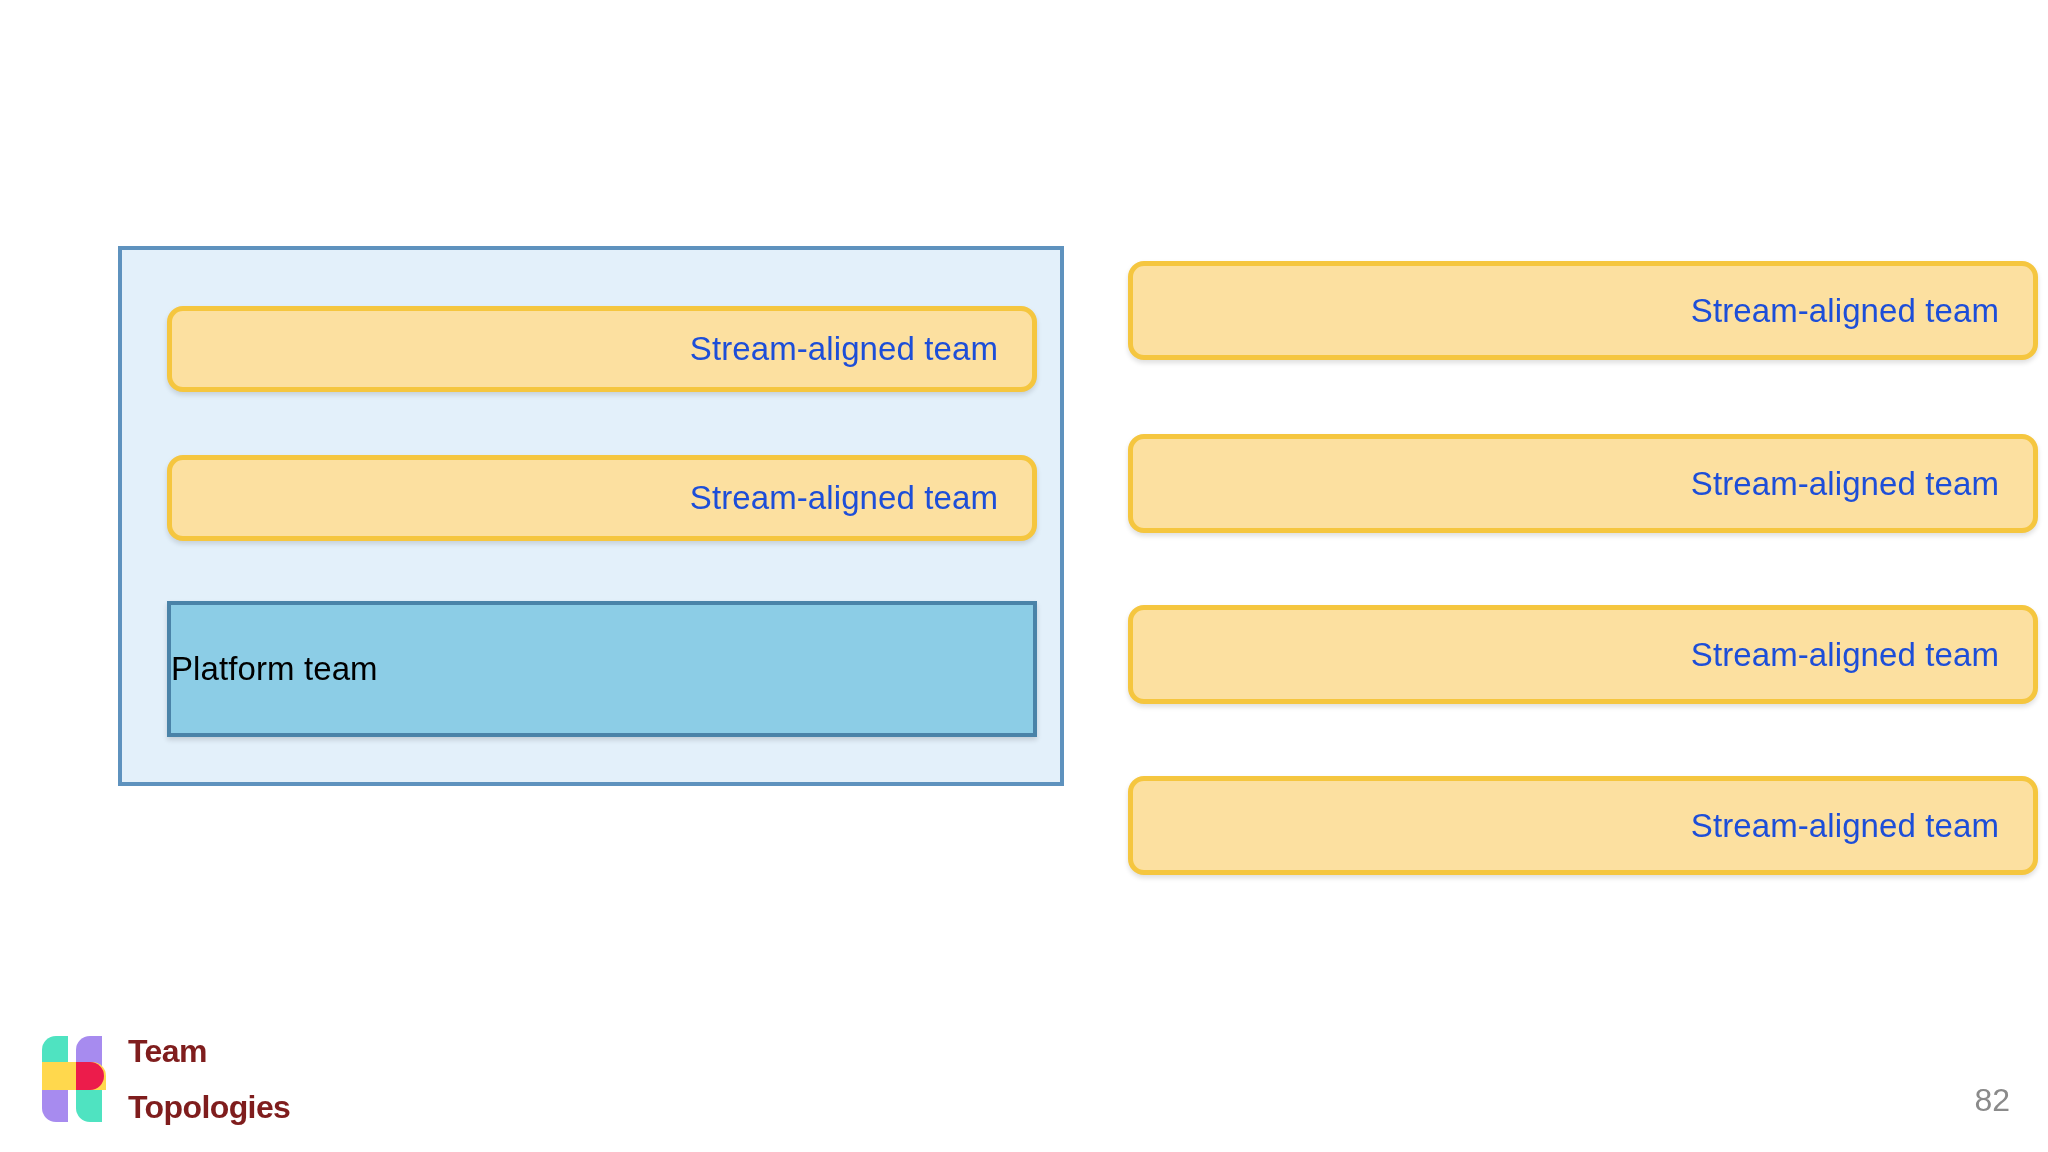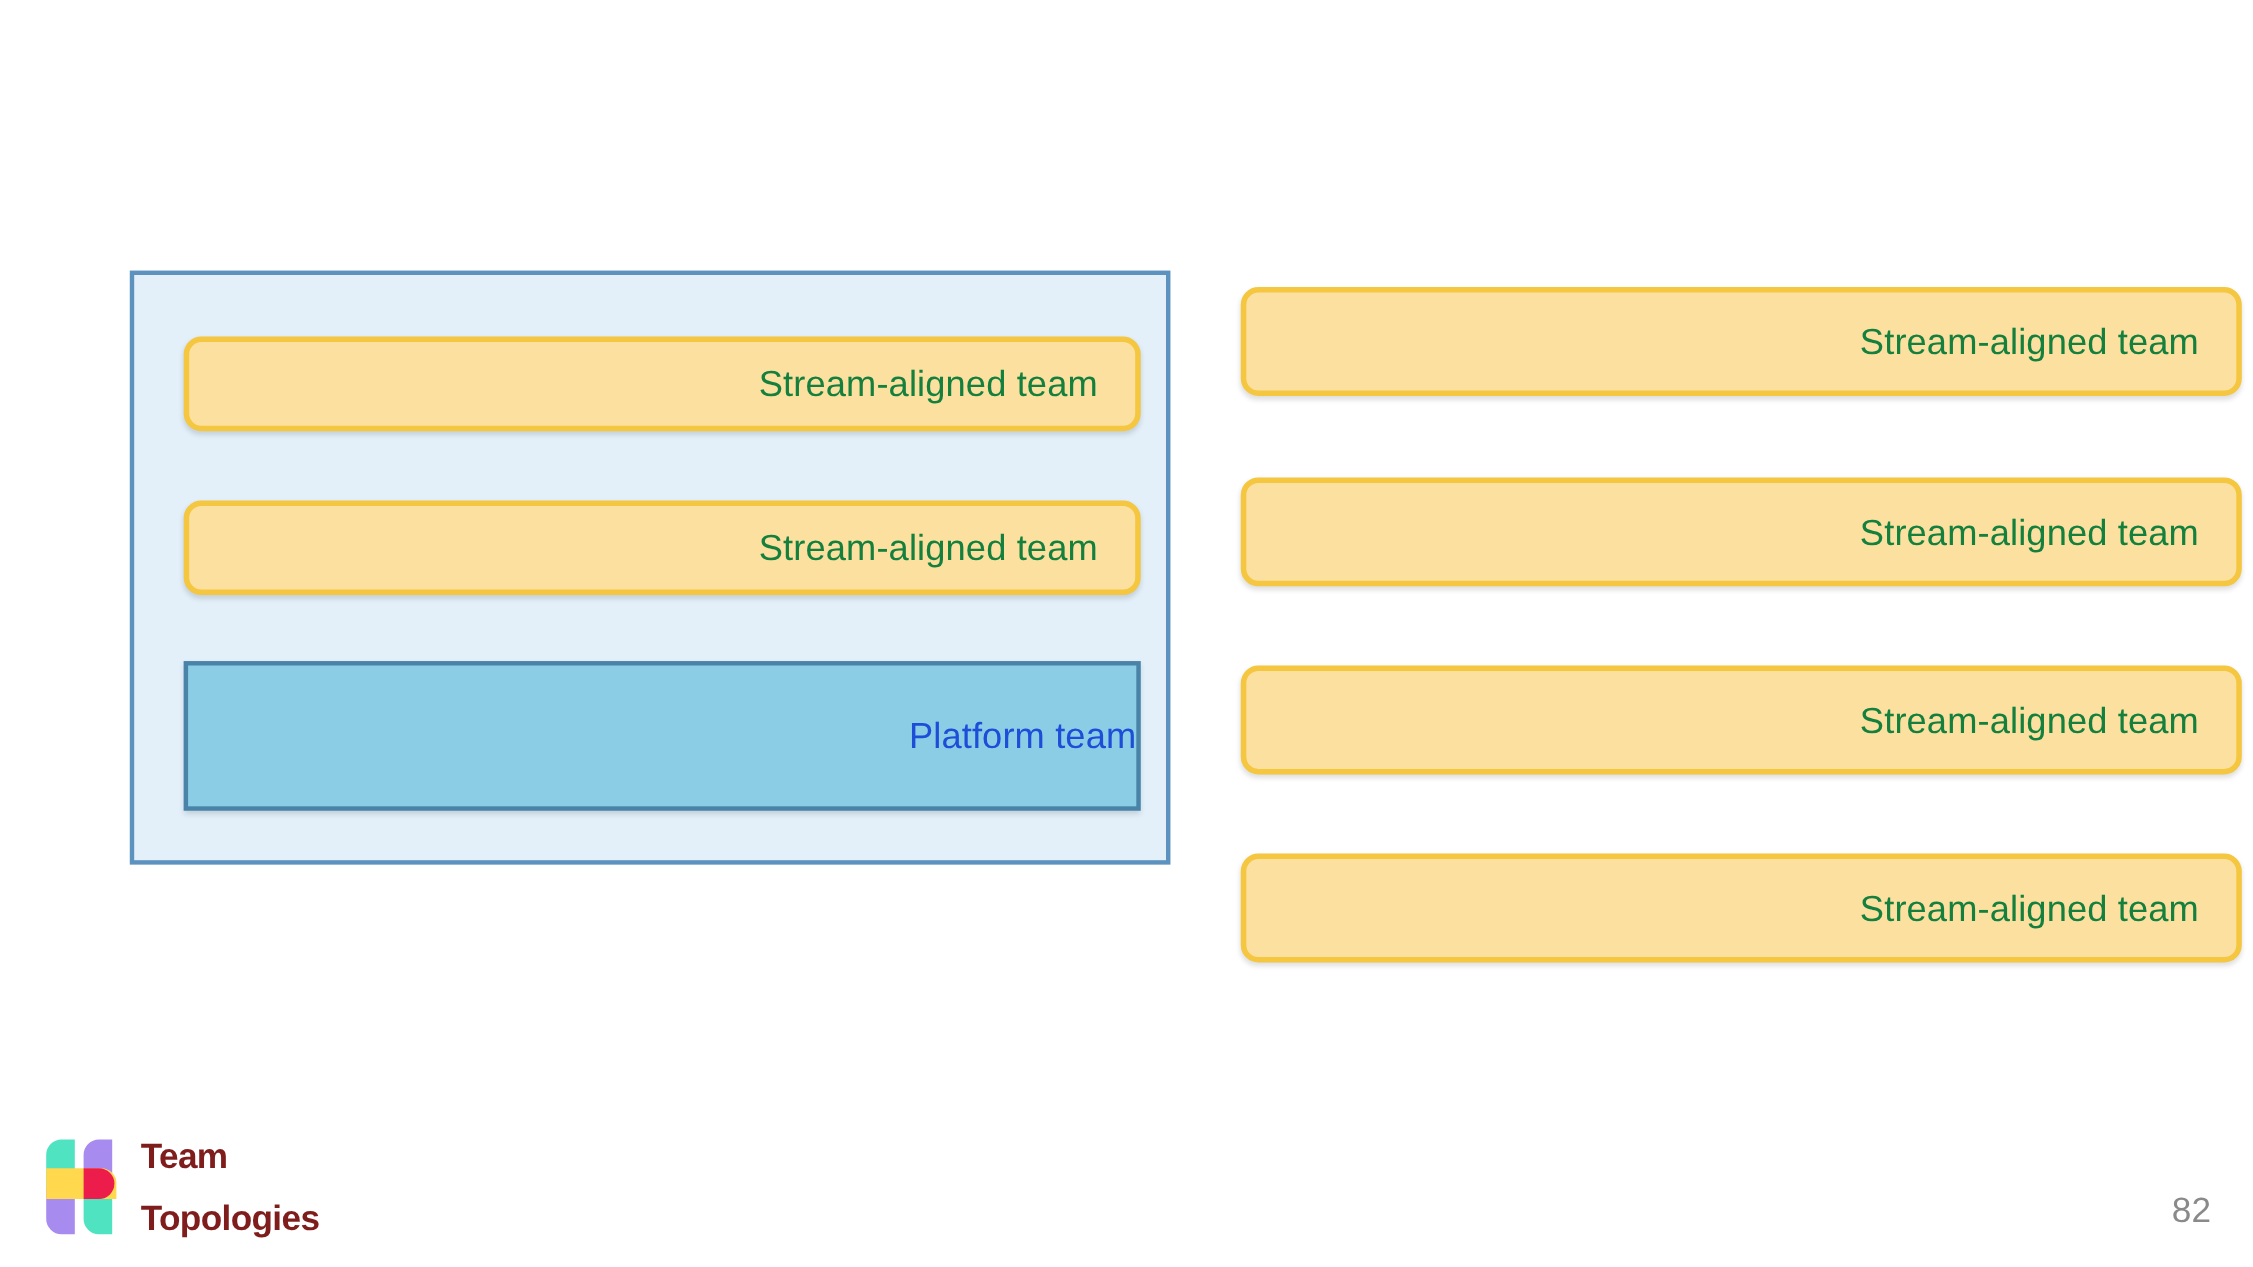--- a/index.html
+++ b/index.html
@@ -46,32 +46,32 @@
 
   .stream-box {
     background: #FCE0A0;
     border: 5px solid #F5C63F;
     border-radius: 16px;
     box-shadow: 0 3px 5px rgba(0,0,0,0.13);
   }
   .stream-box .team-label {
     text-align: right;
     padding-right: 34px;
-    color: #15803d;
+    color: #1d4ed8;
   }
 
   .platform-box {
     background: #8CCDE6;
     border: 4px solid #4A83A8;
     border-radius: 0;
     box-shadow: 0 3px 5px rgba(0,0,0,0.14);
   }
   .platform-box .team-label {
-    text-align: right;
-    color: #1d4ed8;
+    text-align: left;
+    color: #000000;
   }
 
   
   .inner-1 { left: 167px;  top: 306px; width: 870px; height: 86px; }
   .inner-2 { left: 167px;  top: 455px; width: 870px; height: 86px; }
   .inner-3 { left: 167px;  top: 601px; width: 870px; height: 136px; }
 
   
   .right-1 { left: 1128px; top: 261px; width: 910px; height: 99px; }
   .right-2 { left: 1128px; top: 434px; width: 910px; height: 99px; }

